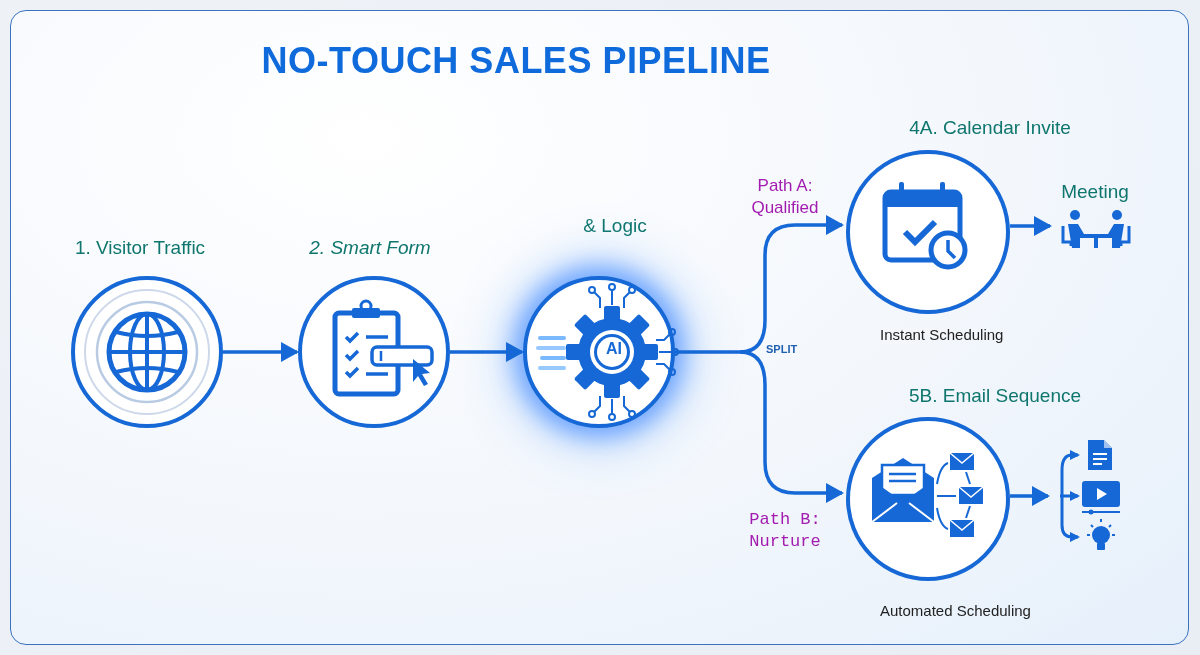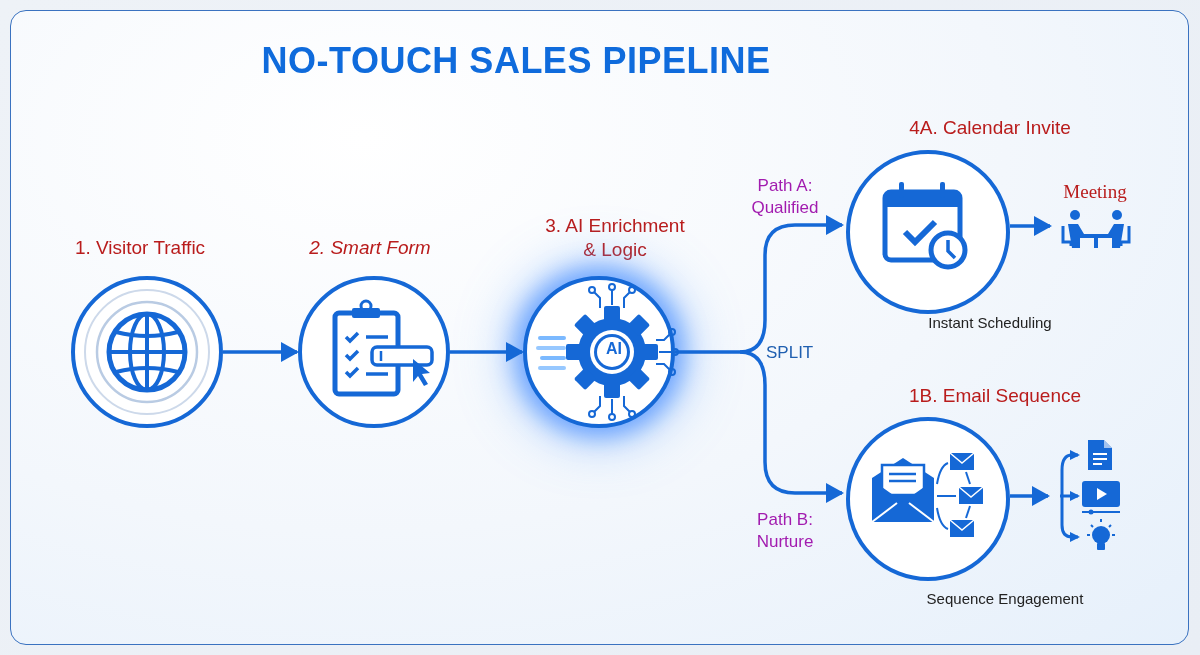--- a/index.html
+++ b/index.html
@@ -12,67 +12,66 @@
   .frame {
     position:absolute; left:10px; top:10px; width:1177px; height:633px;
     border:1.5px solid #3a72c0; border-radius:16px;
     background: radial-gradient(ellipse at 30% 20%, #ffffff 0%, #f3f7fc 55%, #e6f0fb 100%);
   }
   .title {
     position:absolute; left:0; width:1032px; top:40px; text-align:center;
     font-size:36px; font-weight:bold; color:#0f6bdc; letter-spacing:0.5px;
   }
   .label {
-    position:absolute; text-align:center; color:#b91c1c; font-size:19px; line-height:24px;
+    position:absolute; text-align:center; color:#0f766e; font-size:19px; line-height:24px;
   }
   .path-label {
     position:absolute; text-align:center; color:#a21caf; font-size:17px; line-height:22px;
   }
   .split-label {
-    position:absolute; color:#1f5fb0; font-size:17px; font-weight:normal;
+    position:absolute; color:#1f5fb0; font-size:11px; font-weight:bold;
   }
   .sub-label {
-    position:absolute; text-align:center; color:#222; font-size:15px;
+    position:absolute; color:#222; font-size:15px;margin-top:12px;
   }
   .node {
     position:absolute; border-radius:50%; background:#fff; border:4px solid #1568d6; box-sizing:border-box;
   }
   .node.glow { box-shadow: 0 0 22px 10px rgba(40,120,255,0.55), 0 0 50px 18px rgba(90,160,255,0.35); }
   svg.overlay { position:absolute; left:0; top:0; }
   .icon { position:absolute; }
 </style>
 </head>
 <body>
 
 <div class="frame"></div>
 
 <div class="title">NO-TOUCH SALES PIPELINE</div>
 
 <div class="label" style="left:40px;top:236px;width:200px;">1. Visitor Traffic</div>
 <div class="label" style="left:270px;top:236px;width:200px;font-style:italic;">2. Smart Form</div>
 <div class="label" style="left:500px;top:214px;width:230px;">
-  <div>3. AI Enrichment</div>
   <div>&amp; Logic</div>
 </div>
 <div class="label" style="left:870px;top:116px;width:240px;">4A. Calendar Invite</div>
-<div class="label" style="left:865px;top:384px;width:260px;">1B. Email Sequence</div>
-<div class="label" style="left:1040px;top:180px;width:110px;font-family:Liberation Serif, serif;">Meeting</div>
+<div class="label" style="left:865px;top:384px;width:260px;">5B. Email Sequence</div>
+<div class="label" style="left:1040px;top:180px;width:110px;">Meeting</div>
 
 <div class="path-label" style="left:730px;top:175px;width:110px;">
   <div>Path A:</div>
   <div>Qualified</div>
 </div>
-<div class="path-label" style="left:730px;top:509px;width:110px;">
+<div class="path-label" style="left:730px;top:509px;width:110px;font-family:Liberation Mono, monospace;">
   <div>Path B:</div>
   <div>Nurture</div>
 </div>
 <div class="split-label" style="left:766px;top:343px;">SPLIT</div>
 
 <div class="sub-label" style="left:880px;top:314px;width:220px;">Instant Scheduling</div>
-<div class="sub-label" style="left:880px;top:590px;width:250px;">Sequence Engagement</div>
+<div class="sub-label" style="left:880px;top:590px;width:250px;">Automated Scheduling</div>
 
 <div class="node" style="left:71px;top:276px;width:152px;height:152px;"></div>
 <div class="node" style="left:298px;top:276px;width:152px;height:152px;"></div>
 <div class="node glow" style="left:523px;top:276px;width:152px;height:152px;"></div>
 <div class="node" style="left:846px;top:150px;width:164px;height:164px;"></div>
 <div class="node" style="left:846px;top:417px;width:164px;height:164px;"></div>
 
 <svg class="overlay" width="1200" height="655" viewBox="0 0 1200 655">
   <defs>
     <marker id="arr" markerWidth="10" markerHeight="10" refX="8" refY="5" orient="auto" markerUnits="userSpaceOnUse">

